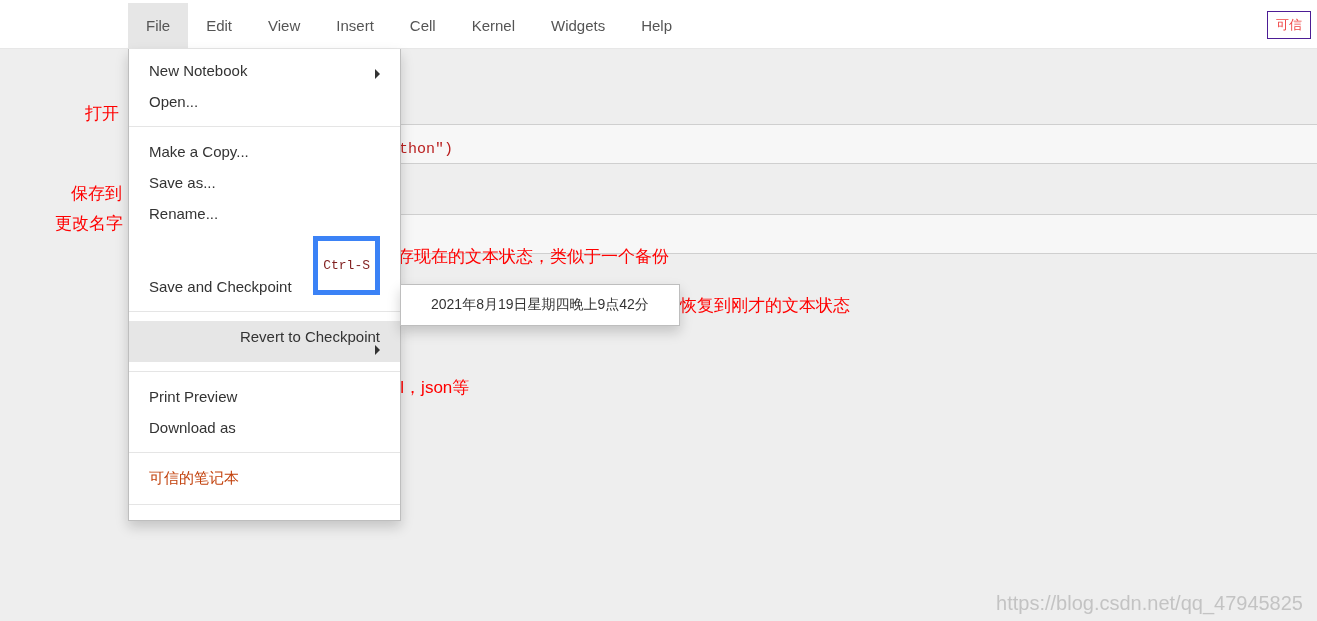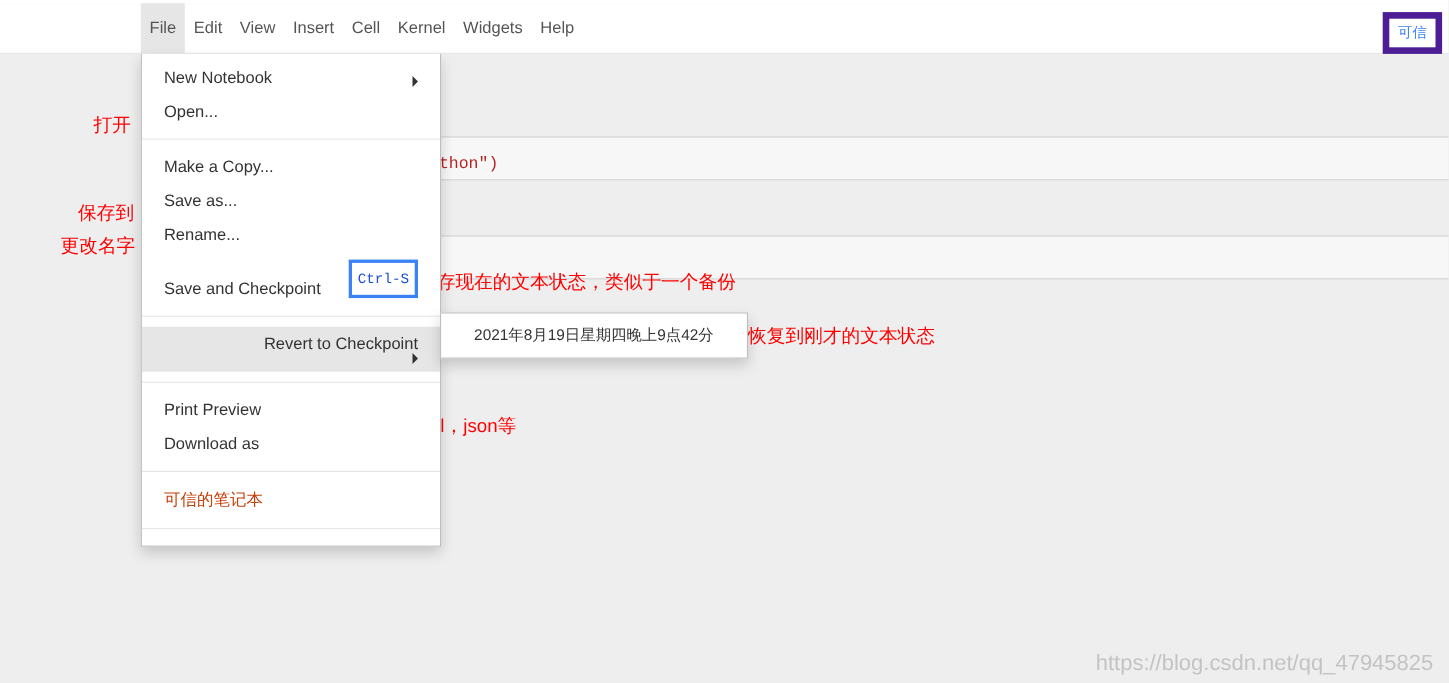--- a/index.html
+++ b/index.html
@@ -19,38 +19,38 @@
     .menubar {
       background: #ffffff;
       border-bottom: 1px solid #e7e7e7;
       height: 46px;
       display: flex;
       align-items: center;
       padding-left: 128px;
       position: relative;
     }
     .menu-item {
-      padding: 0 8px;
+      padding: 0 18px;
       height: 46px;
       line-height: 46px;
       color: #555555;
       font-size: 15px;
       cursor: pointer;
     }
     .menu-item.active {
       background: #e6e6e6;
     }
     .trust-badge {
       position: absolute;
       right: 6px;
       top: 8px;
-      border: 6px solid #4c1d95;
+      border: 1px solid #4c1d95;
       padding: 4px 8px;
       font-size: 13px;
-      color: #3b82f6;
+      color: #ef4444;
       background: #ffffff;
     }
     .content-area {
       position: relative;
     }
     .cell-bg {
       position: absolute;
       left: 128px;
       right: 0;
       top: 75px;
@@ -113,25 +113,25 @@
     }
     .submenu-caret {
       margin-left: auto;
       width: 0; height: 0;
       border-top: 5px solid transparent;
       border-bottom: 5px solid transparent;
       border-left: 5px solid #333333;
     }
     .shortcut {
       margin-left: auto;
-      border: 3px solid #3b82f6;
-      padding: 7px 5px;
+      border: 5px solid #3b82f6;
+      padding: 17px 5px;
       font-family: "Courier New", monospace;
       font-size: 13px;
-      color: #1d4ed8;
+      color: #7f1d1d;
     }
     .submenu {
       position: absolute;
       left: 400px;
       top: 235px;
       background: #ffffff;
       border: 1px solid #bebebe;
       box-shadow: 0 6px 12px rgba(0,0,0,0.175);
       padding: 5px 0;
       z-index: 11;

